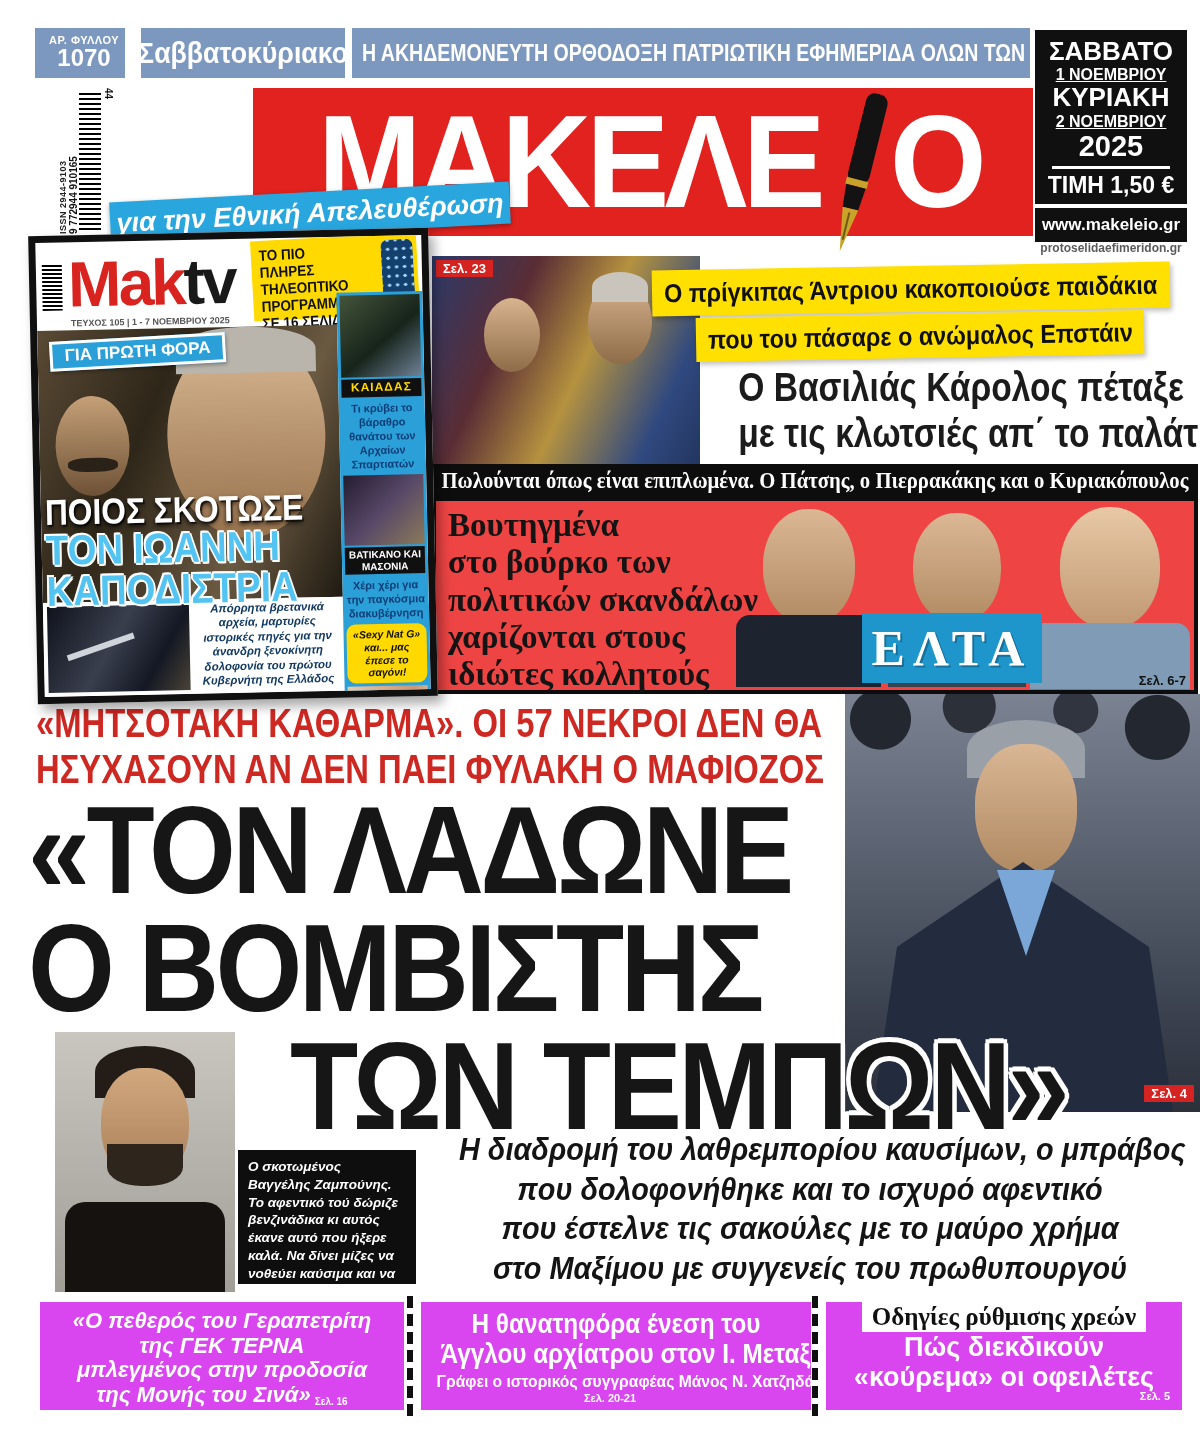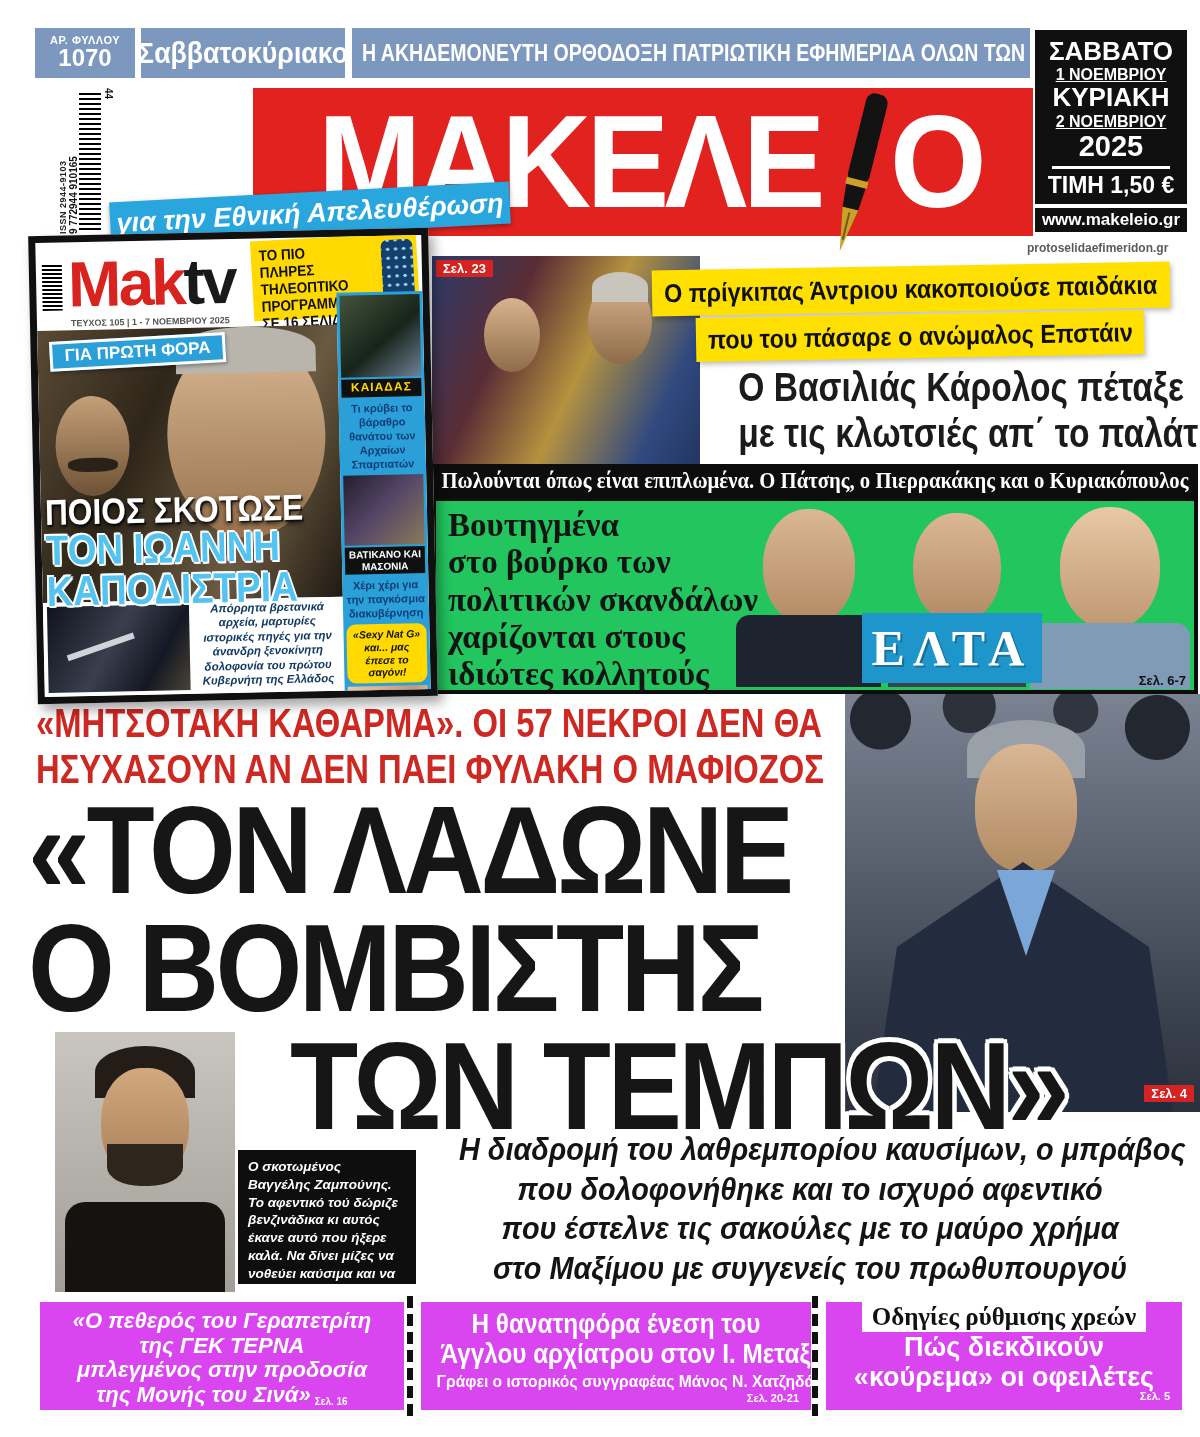--- a/index.html
+++ b/index.html
@@ -3,37 +3,37 @@
 <meta charset="utf-8">
 <style>
   html,body{margin:0;padding:0;background:#e8e8e8;}
   #page{position:relative;width:1200px;height:1437px;background:#fff;overflow:hidden;
         font-family:"Liberation Sans",sans-serif;color:#111;}
   .abs{position:absolute;}
   .flexc{display:flex;align-items:center;justify-content:center;}
 
   
   .slate{background:#7d98be;color:#fff;}
-  #issue-box{left:35px;top:28px;width:100px;height:50px;text-align:center;}
+  #issue-box{left:35px;top:28px;width:82px;height:50px;text-align:center;padding-left:8px;}
   #issue-box .lbl{font-size:11px;font-weight:700;letter-spacing:.5px;margin-top:6px;}
   #issue-box .num{font-size:24px;font-weight:800;line-height:1;}
   #weekend-box{left:141px;top:28px;width:204px;height:50px;}
   #weekend-box span{font-size:29px;font-weight:700;transform:scaleX(.92);}
   #tagline-box{left:352px;top:28px;width:678px;height:50px;display:flex;align-items:center;padding-left:10px;box-sizing:border-box;}
   #tagline-box span{font-size:23px;font-weight:800;transform:scaleX(.85);transform-origin:left center;white-space:nowrap;}
 
   
   #date-box{left:1035px;top:30px;width:152px;height:174px;background:#101010;color:#fff;text-align:center;padding-top:8px;box-sizing:border-box;}
   #date-box .d{font-size:26px;font-weight:800;line-height:1.05;}
   #date-box .dd{font-size:16px;font-weight:700;line-height:1.2;text-decoration:underline;}
   #date-box .yr{font-size:29px;font-weight:800;line-height:1.1;}
   #date-box .rule{width:118px;border-top:3px solid #fff;margin:3px auto;}
   #date-box .pr{font-size:23px;font-weight:800;line-height:1.15;}
-  #web-box{left:1035px;top:208px;width:152px;height:24px;background:#101010;color:#fff;font-size:17px;font-weight:700;}
-  #credit{left:1027px;top:241px;width:168px;font-size:12px;font-weight:700;color:#5b5b5b;}
+  #web-box{left:1035px;top:208px;width:152px;height:34px;background:#101010;color:#fff;font-size:17px;font-weight:700;}
+  #credit{left:1027px;top:241px;width:168px;text-align:center;font-size:12px;font-weight:700;color:#5b5b5b;}
 
   
   #masthead{left:253px;top:88px;width:780px;height:148px;background:#e2221f;overflow:visible;z-index:1;
             display:flex;align-items:center;justify-content:center;}
   #masthead .word{color:#fff;font-size:132px;font-weight:900;letter-spacing:-5px;line-height:1;transform:scaleX(.94);}
   #pen{width:62px;height:168px;margin:0 -6px;transform:rotate(14deg) translateY(14px);z-index:2;}
 
   
   #barcode{left:58px;top:92px;width:54px;height:142px;background:#fff;display:flex;}
   #barcode .issn{writing-mode:vertical-rl;transform:rotate(180deg);font-size:9px;font-weight:700;color:#222;letter-spacing:.5px;}
@@ -100,21 +100,21 @@
   .ystrip{background:#ffe000;box-shadow:2px 3px 5px rgba(0,0,0,.25);display:flex;align-items:center;padding-left:12px;box-sizing:border-box;z-index:3;}
   .ystrip span{font-size:26px;font-weight:800;transform:scaleX(.9);transform-origin:left;white-space:nowrap;color:#101010;}
   #royal-k1{left:652px;top:266px;width:518px;height:46px;transform:rotate(-1deg);}
   #royal-k2{left:696px;top:314px;width:448px;height:44px;transform:rotate(-1deg);}
   #royal-headline{left:698px;top:364px;width:502px;text-align:center;color:#1b1b1b;line-height:1.16;}
   #royal-headline div{font-size:40px;font-weight:800;transform:scaleX(.84);white-space:nowrap;}
 
   
   #elta-strip{left:432px;top:464px;width:766px;height:33px;background:#0d0d0d;color:#fff;}
   #elta-strip span{font-family:"Liberation Serif",serif;font-weight:700;font-size:23px;transform:scaleX(.9);white-space:nowrap;}
-  #elta-panel{left:432px;top:497px;width:766px;height:197px;background:#22c55e;border:4px solid #0d0d0d;box-sizing:border-box;}
+  #elta-panel{left:432px;top:497px;width:766px;height:197px;background:#ef4444;border:4px solid #0d0d0d;box-sizing:border-box;}
   #elta-headline{position:absolute;left:12px;top:6px;font-family:"Liberation Serif",serif;font-weight:700;
                  font-size:33px;line-height:1.13;color:#141414;}
   .portrait{position:absolute;}
   .portrait .head{position:absolute;left:50%;transform:translateX(-50%);top:0;border-radius:48%;background:linear-gradient(#dcb795,#b08a62);}
   .portrait .body{position:absolute;bottom:0;left:0;right:0;border-radius:14px 14px 0 0;}
   #elta-p1{left:300px;top:8px;width:145px;height:178px;}
   #elta-p1 .head{width:92px;height:116px;}
   #elta-p1 .body{height:72px;background:#1d2430;}
   #elta-p2{left:452px;top:12px;width:138px;height:174px;}
   #elta-p2 .head{width:88px;height:110px;background:linear-gradient(#e3c2a0,#b6906а,#b6906a);}
@@ -162,21 +162,21 @@
 
   
   .bbox{position:absolute;top:1302px;height:108px;background:#d946ef;color:#fff;text-align:center;box-sizing:border-box;}
   .bdiv{position:absolute;top:1296px;height:120px;border-left:6px dashed #101010;}
   #bbox1{left:40px;width:364px;padding-top:7px;}
   #bbox1 div{font-size:22px;font-weight:700;font-style:italic;line-height:1.12;}
   #bbox1 .pg{font-size:10px;font-style:normal;vertical-align:bottom;margin-left:4px;}
   #bbox2{left:421px;width:390px;padding-top:8px;}
   #bbox2 .l{font-size:27px;font-weight:800;line-height:1.1;transform:scaleX(.9);white-space:nowrap;}
   #bbox2 .by{font-size:17px;font-weight:700;margin-top:3px;transform:scaleX(.92);white-space:nowrap;}
-  #bbox2 .pg{display:block;font-size:11px;font-weight:700;text-align:right;padding-right:12px;}
+  #bbox2 .pg{display:block;font-size:11px;font-weight:700;text-align:center;padding-right:12px;}
   #bbox3{left:826px;width:356px;}
   #bbox3 .tag{display:inline-block;background:#fff;color:#111;font-family:"Liberation Serif",serif;font-weight:700;
               font-size:25px;padding:0 10px;line-height:1.2;}
   #bbox3 .l{font-size:27px;font-weight:800;line-height:1.12;}
   #bbox3 .pg{display:block;font-size:11px;font-weight:700;text-align:right;padding-right:12px;margin-top:-2px;}
 </style>
 </head>
 <body>
 
 <div id="page">

